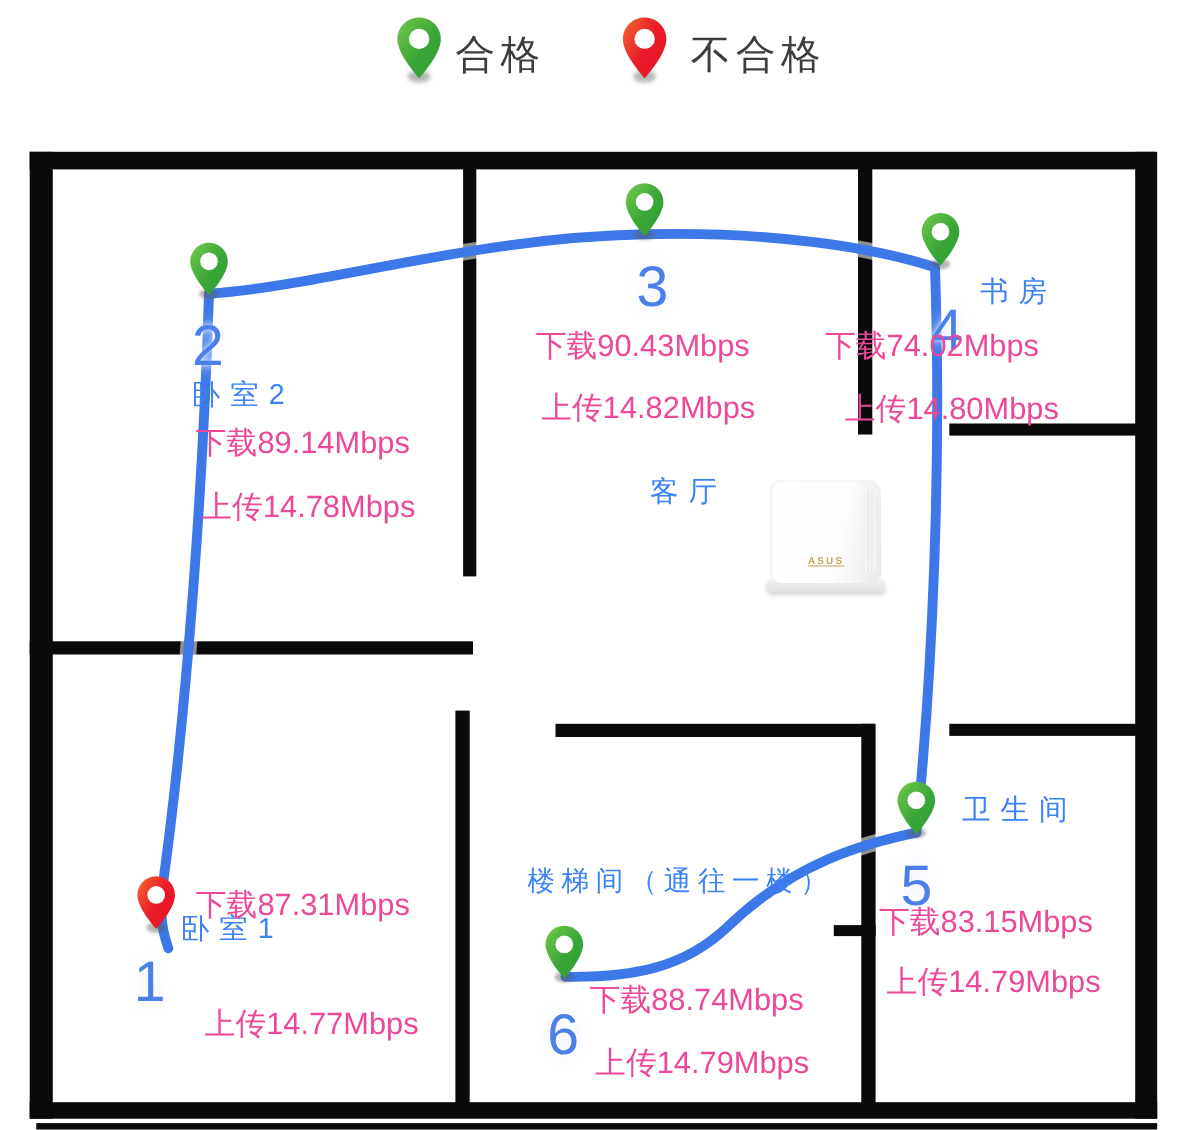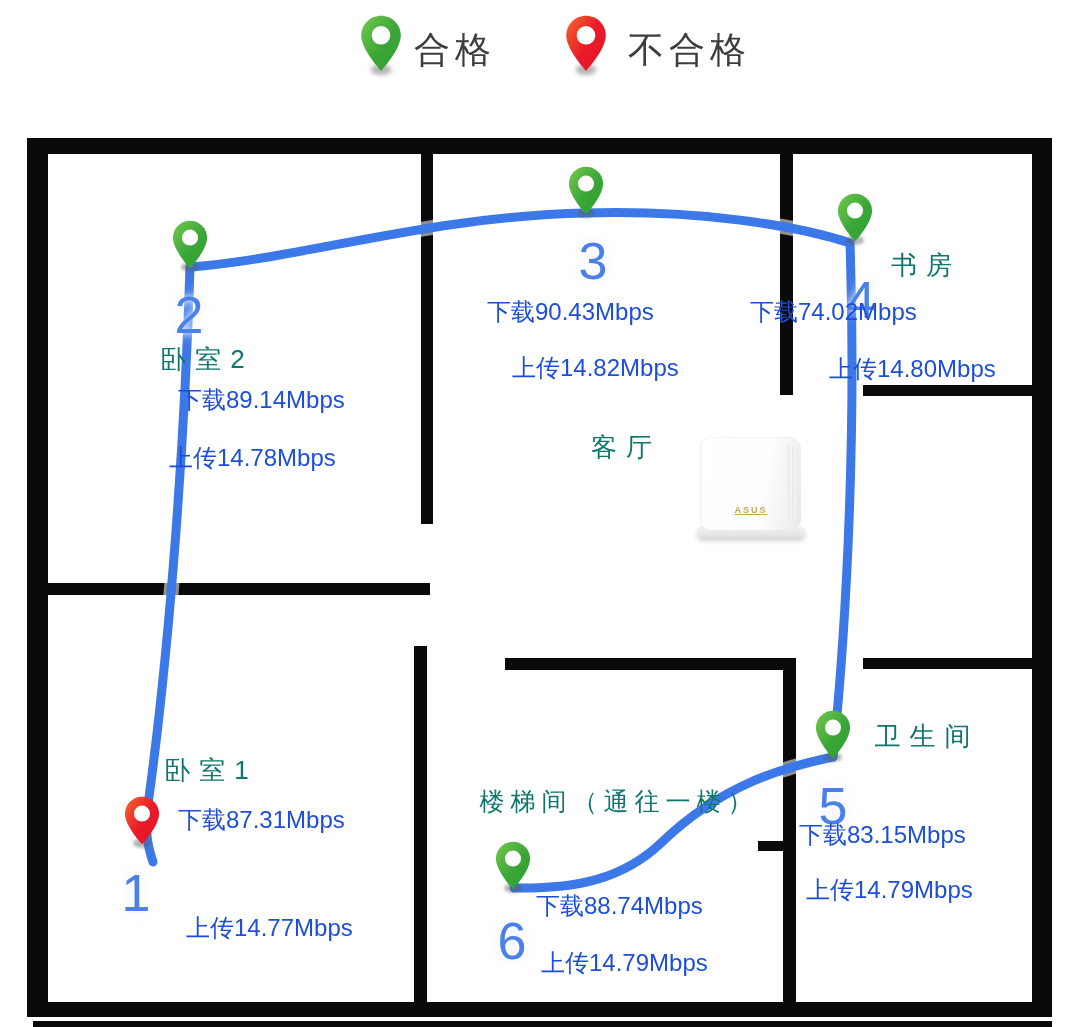--- a/index.html
+++ b/index.html
@@ -1,22 +1,22 @@
 <!DOCTYPE html>
 <html><head>
 <meta charset="utf-8">
 <style>
   html,body{margin:0;padding:0;background:#ffffff;}
   body{width:1080px;height:1027px;position:relative;overflow:hidden;
        font-family:"Liberation Sans","DejaVu Sans",sans-serif;}
   .wall{position:absolute;background:#0a0a0a;}
   .room-label{position:absolute;transform:translate(-50%,-50%);
-      color:#0f766e;font-size:26px;letter-spacing:9px;white-space:nowrap;}
+      color:#3b82f6;font-size:26px;letter-spacing:9px;white-space:nowrap;}
   .room-label.long{letter-spacing:6px;font-size:25px;}
-  .speed{position:absolute;color:#1d4ed8;font-size:24px;white-space:nowrap;}
+  .speed{position:absolute;color:#ec4899;font-size:28px;white-space:nowrap;}
   .pt-num{position:absolute;transform:translate(-50%,-50%);
       color:#4a80e8;font-size:52px;font-weight:400;
       text-shadow:0 0 6px rgba(255,255,255,.95),0 0 14px rgba(226,233,255,.9);}
   .legend-label{position:absolute;top:26px;color:#3d3d3d;font-size:36px;
       letter-spacing:5px;white-space:nowrap;}
   .pin{position:absolute;overflow:visible;}
   #route-svg{position:absolute;left:0;top:0;pointer-events:none;}
   .route-glow{fill:none;stroke:rgba(255,255,255,.55);stroke-width:15;
       stroke-linecap:round;stroke-linejoin:round;}
   .route-line{fill:none;stroke:#3c78e8;stroke-width:9;
@@ -97,24 +97,24 @@
   <path class="route-line" d="M190 267 C185 430 171 640 147 812 C145 836 149 850 153 862"></path>
 </svg>
 
 <div>
   <div class="router-base"></div>
   <div class="router"></div>
   <div class="router-ridges"></div>
   <div class="router-brand">ASUS</div>
 </div>
 
-<div class="room-label" style="left:207px;top:359px">卧室2</div>
+<div class="room-label" style="left:221px;top:359px">卧室2</div>
 <div class="room-label" style="left:926px;top:265px">书房</div>
 <div class="room-label" style="left:626px;top:447px">客厅</div>
-<div class="room-label" style="left:211px;top:770px">卧室1</div>
+<div class="room-label" style="left:211px;top:844px">卧室1</div>
 <div class="room-label long" style="left:619px;top:801px">楼梯间（通往一楼）</div>
 <div class="room-label" style="left:927px;top:736px">卫生间</div>
 
 <svg class="pin" style="left:123px;top:795px;width:38px;height:53px" viewBox="0 0 36 50">
     <use href="#pin-shape" fill="url(#gradRed)"></use>
   </svg>
 <svg class="pin" style="left:171px;top:219px;width:38px;height:53px" viewBox="0 0 36 50">
     <use href="#pin-shape" fill="url(#gradGreen)"></use>
   </svg>
 <svg class="pin" style="left:567px;top:165px;width:38px;height:53px" viewBox="0 0 36 50">
@@ -134,25 +134,25 @@
 <div class="pt-num" style="left:189px;top:315px">2</div>
 <div class="pt-num" style="left:593px;top:261px">3</div>
 <div class="pt-num" style="left:861px;top:300px">4</div>
 <div class="pt-num" style="left:833px;top:806px">5</div>
 <div class="pt-num" style="left:512px;top:941px">6</div>
 
 <div class="speed" style="left:178px;top:804px">下载87.31Mbps</div>
 <div class="speed" style="left:186px;top:912px">上传14.77Mbps</div>
 
 <div class="speed" style="left:178px;top:384px">下载89.14Mbps</div>
-<div class="speed" style="left:169px;top:442px">上传14.78Mbps</div>
+<div class="speed" style="left:183px;top:442px">上传14.78Mbps</div>
 
 <div class="speed" style="left:487px;top:296px">下载90.43Mbps</div>
-<div class="speed" style="left:512px;top:352px">上传14.82Mbps</div>
+<div class="speed" style="left:492px;top:352px">上传14.82Mbps</div>
 
 <div class="speed" style="left:750px;top:296px">下载74.02Mbps</div>
-<div class="speed" style="left:829px;top:353px">上传14.80Mbps</div>
+<div class="speed" style="left:768px;top:353px">上传14.80Mbps</div>
 
 <div class="speed" style="left:799px;top:819px">下载83.15Mbps</div>
 <div class="speed" style="left:806px;top:874px">上传14.79Mbps</div>
 
 <div class="speed" style="left:536px;top:890px">下载88.74Mbps</div>
 <div class="speed" style="left:541px;top:947px">上传14.79Mbps</div>
 
 </body></html>

